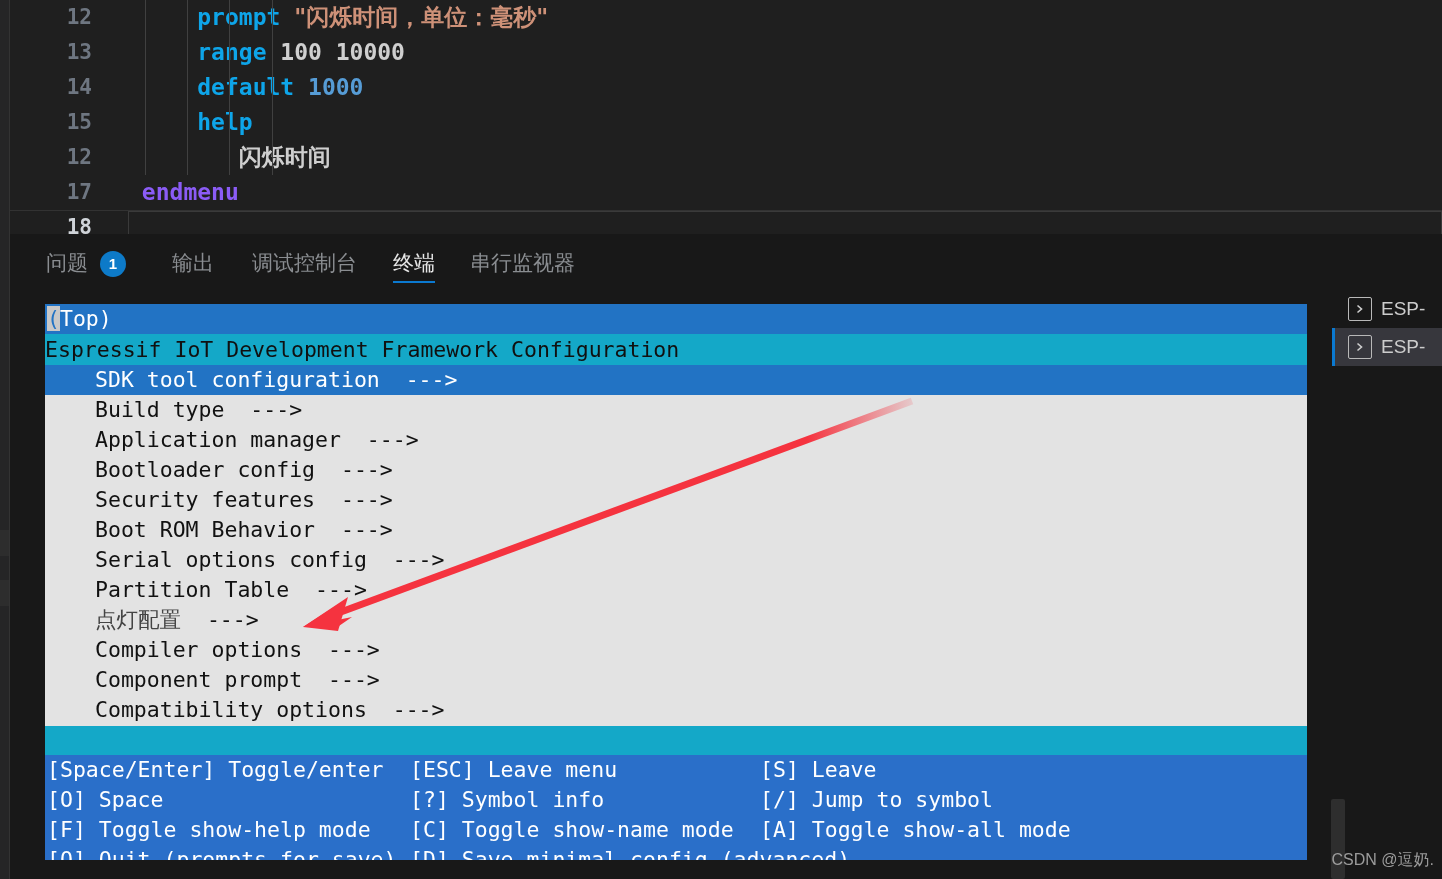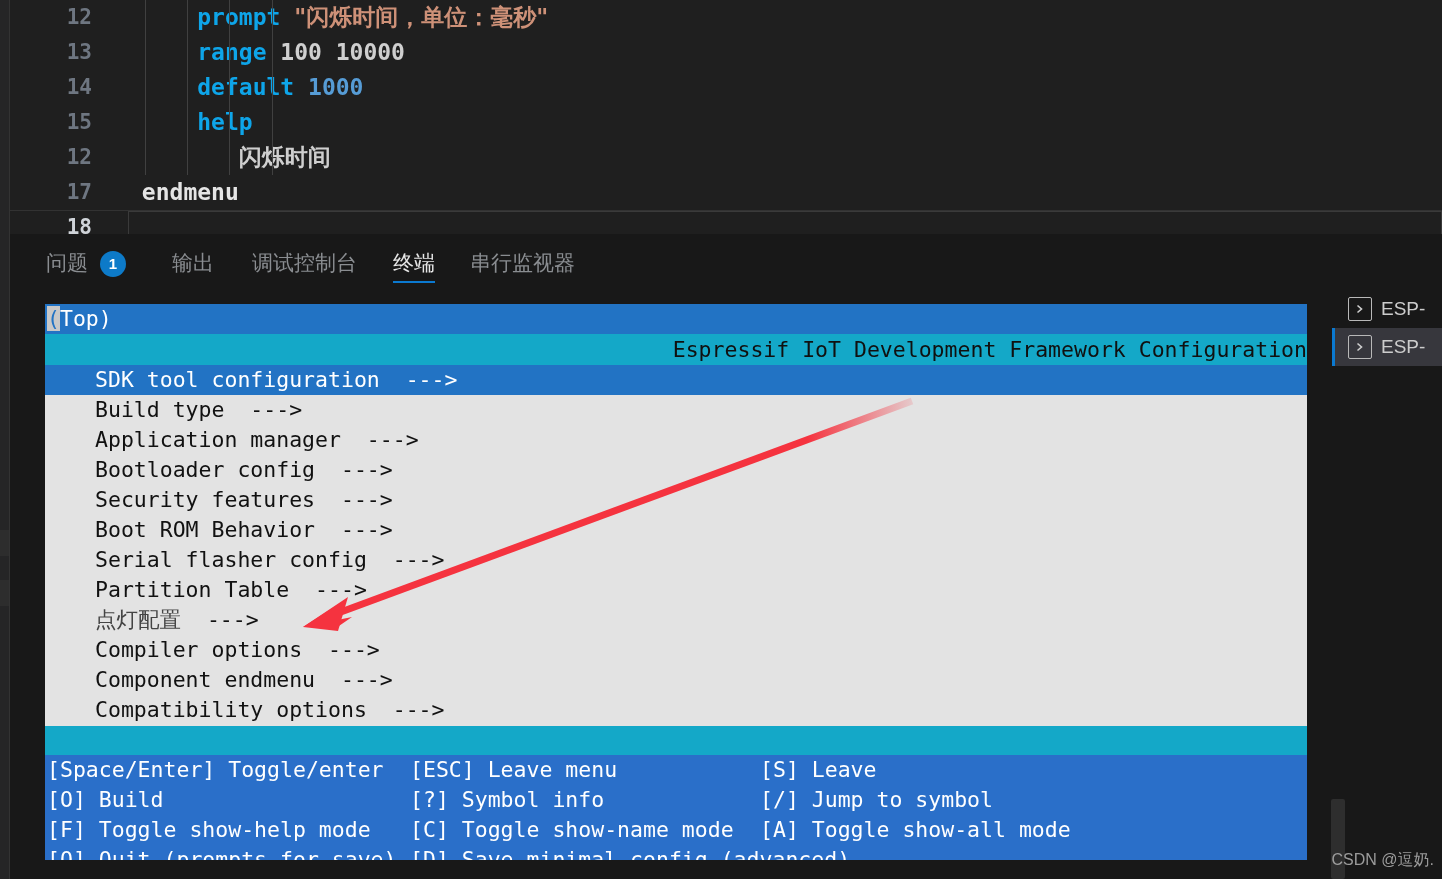--- a/index.html
+++ b/index.html
@@ -26,21 +26,21 @@
   .lnum.active{color:#cfd3d8;}
   .code-text{
     position:absolute;left:118px;top:0;
     font-family:"DejaVu Sans Mono","Liberation Mono",monospace;
     font-size:23px;color:#d4d4d4;
   }
   .kw{color:#0ea5e9;}
   .str{color:#ce9178;}
   .numblue{color:#569cd6;}
   .plain{color:#cfcfcf;}
-  .yellow{color:#e5e5e5;}
+  .yellow{color:#8b5cf6;}
   .cn{font-family:"DejaVu Sans","Liberation Sans",sans-serif;}
 
   
   .guide{position:absolute;top:0;width:1px;background:#404040;}
   
   .curline-box{position:absolute;left:118px;right:0;height:34px;border:1px solid #3a3a3a;box-sizing:border-box;}
   .curline-top{position:absolute;left:0;right:0;height:1px;background:#323232;}
 
   
   .panel{position:absolute;left:10px;top:234px;right:0;bottom:0;background:#181818;}
@@ -59,21 +59,21 @@
   
   .tui{
     position:absolute;left:35px;top:70px;width:1262px;height:540px;
     font-family:"DejaVu Sans Mono","Liberation Mono",monospace;font-size:21.5px;
   }
   .tui-topbar{position:absolute;left:0;top:0;width:1262px;height:30px;background:#2273c4;}
   .tui-topbar .txt{position:absolute;left:2px;top:0;height:30px;line-height:30px;color:#ffffff;white-space:pre;}
   .cursor-cell{background:#c8c8c8;color:#2273c4;}
   .tui-title{
     position:absolute;left:0;top:30px;width:1262px;height:31px;background:#14a8c8;
-    color:#101010;line-height:31px;text-align:right;white-space:pre;
+    color:#101010;line-height:31px;text-align:left;white-space:pre;
   }
   .tui-list{position:absolute;left:0;top:61px;width:1262px;height:361px;background:#e3e3e3;}
   .mrow{position:relative;height:30px;line-height:30px;color:#111;white-space:pre;padding-left:50px;}
   .mrow.sel{background:#2273c4;color:#ffffff;padding-left:0;}
   .mrow.sel .selinner{display:inline-block;padding-left:50px;}
   .mrow .cnlabel{font-family:Liberation Mono, monospace;color:#444;}
   .tui-sep{position:absolute;left:0;top:422px;width:1262px;height:29px;background:#14a8c8;}
   .tui-help{position:absolute;left:0;top:451px;width:1262px;height:105px;background:#2a6fc9;overflow:hidden;}
   .hrow{position:relative;height:30px;line-height:30px;color:#ffffff;white-space:pre;}
   .hcol{position:absolute;top:0;white-space:pre;}
@@ -150,33 +150,33 @@
 
       <div class="tui-title">Espressif IoT Development Framework Configuration</div>
 
       <div class="tui-list" id="menu-list">
           <div class="mrow sel"><span class="selinner"><span>SDK tool configuration</span><span>  ---&gt;</span></span></div>
           <div class="mrow"><span>Build type</span><span>  ---&gt;</span></div>
           <div class="mrow"><span>Application manager</span><span>  ---&gt;</span></div>
           <div class="mrow"><span>Bootloader config</span><span>  ---&gt;</span></div>
           <div class="mrow"><span>Security features</span><span>  ---&gt;</span></div>
           <div class="mrow"><span>Boot ROM Behavior</span><span>  ---&gt;</span></div>
-          <div class="mrow"><span>Serial flasher config</span><span>  ---&gt;</span></div>
+          <div class="mrow"><span>Serial options config</span><span>  ---&gt;</span></div>
           <div class="mrow"><span>Partition Table</span><span>  ---&gt;</span></div>
           <div class="mrow"><span class="cnlabel">点灯配置</span><span>  ---&gt;</span></div>
           <div class="mrow"><span>Compiler options</span><span>  ---&gt;</span></div>
-          <div class="mrow"><span>Component endmenu</span><span>  ---&gt;</span></div>
+          <div class="mrow"><span>Component prompt</span><span>  ---&gt;</span></div>
           <div class="mrow"><span>Compatibility options</span><span>  ---&gt;</span></div>
         </div>
 
       <div class="tui-sep"></div>
 
       <div class="tui-help" id="menu-help">
           <div class="hrow"><span class="hcol" style="left: 2px;">[Space/Enter] Toggle/enter</span><span class="hcol" style="left: 365px;">[ESC] Leave menu</span><span class="hcol" style="left: 715px;">[S] Leave</span></div>
-          <div class="hrow"><span class="hcol" style="left: 2px;">[O] Build</span><span class="hcol" style="left: 365px;">[?] Symbol info</span><span class="hcol" style="left: 715px;">[/] Jump to symbol</span></div>
+          <div class="hrow"><span class="hcol" style="left: 2px;">[O] Space</span><span class="hcol" style="left: 365px;">[?] Symbol info</span><span class="hcol" style="left: 715px;">[/] Jump to symbol</span></div>
           <div class="hrow"><span class="hcol" style="left: 2px;">[F] Toggle show-help mode</span><span class="hcol" style="left: 365px;">[C] Toggle show-name mode</span><span class="hcol" style="left: 715px;">[A] Toggle show-all mode</span></div>
           <div class="hrow"><span class="hcol" style="left: 2px;">[Q] Quit (prompts for save)</span><span class="hcol" style="left: 365px;">[D] Save minimal config (advanced)</span></div>
         </div>
     </div>
   </div>
 
   <div class="term-list" id="term-list">
       <div class="term-item">
         <span class="term-ico">
           <svg width="12" height="12" viewBox="0 0 12 12">

